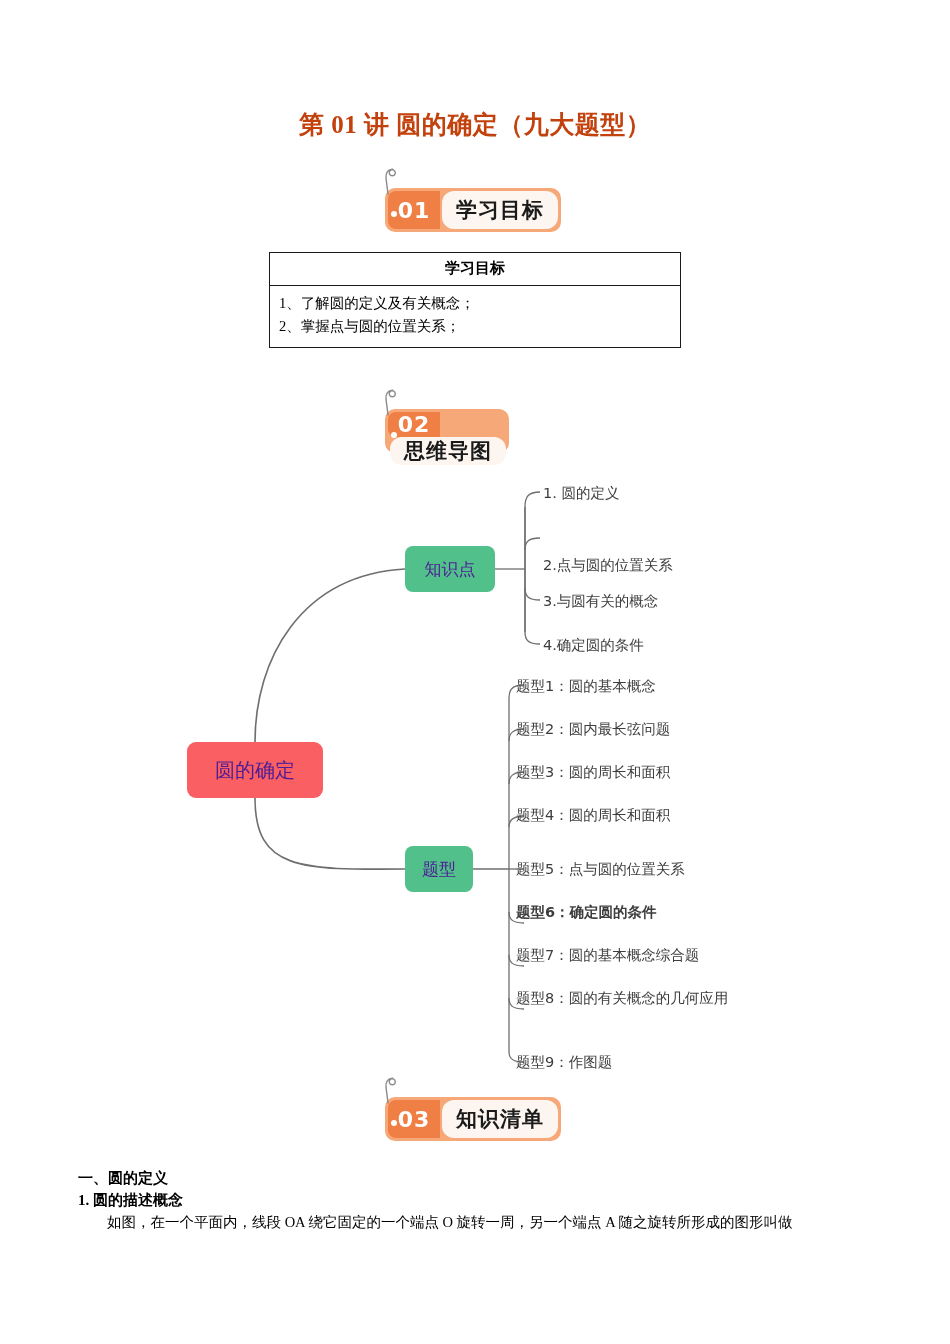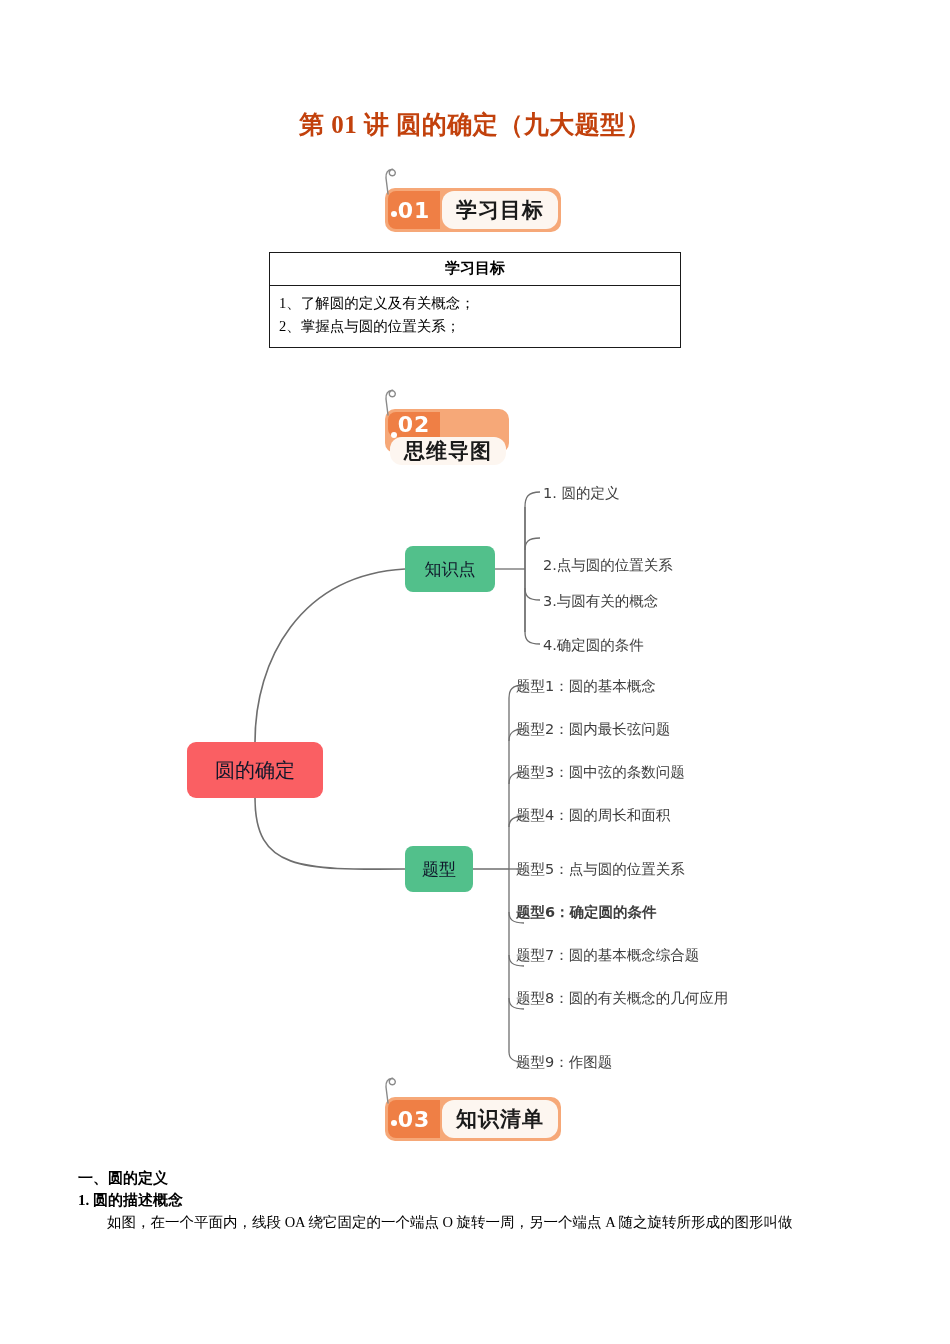--- a/index.html
+++ b/index.html
@@ -135,21 +135,21 @@
   .mm-svg {
     position: absolute;
     left: 0;
     top: 0;
   }
   .mm-node {
     position: absolute;
     display: flex;
     align-items: center;
     justify-content: center;
-    color: #0f172a;
+    color: #4c1d95;
     font-family: "DejaVu Sans", "Liberation Sans", sans-serif;
     border-radius: 7px;
     box-sizing: border-box;
   }
   .mm-node.root {
     background: #fa5f63;
     font-size: 20px;
     left: 187px;
     top: 272px;
     width: 136px;
@@ -268,21 +268,21 @@
     <div class="mm-node branch" id="node-knowledge" style="left:405px; top:76px; width:90px; height:46px;">知识点</div>
     <div class="mm-node branch" id="node-problem" style="left:405px; top:376px; width:68px; height:46px;">题型</div>
 
     <div class="mm-leaf" style="left:543px; top:16px;">1. 圆的定义</div>
     <div class="mm-leaf" style="left:543px; top:62px;margin-top:26px;">2.点与圆的位置关系</div>
     <div class="mm-leaf" style="left:543px; top:124px;">3.与圆有关的概念</div>
     <div class="mm-leaf" style="left:543px; top:168px;">4.确定圆的条件</div>
 
     <div class="mm-leaf" style="left:516px; top:209px;">题型1：圆的基本概念</div>
     <div class="mm-leaf" style="left:516px; top:252px;">题型2：圆内最长弦问题</div>
-    <div class="mm-leaf" style="left:516px; top:295px;">题型3：圆中弦的条数问题</div>
+    <div class="mm-leaf" style="left:516px; top:295px;">题型3：圆的周长和面积</div>
     <div class="mm-leaf" style="left:516px; top:338px;">题型4：圆的周长和面积</div>
     <div class="mm-leaf" style="left:516px; top:392px;">题型5：点与圆的位置关系</div>
     <div class="mm-leaf" style="left:516px; top:435px;font-weight:bold;">题型6：确定圆的条件</div>
     <div class="mm-leaf" style="left:516px; top:478px;">题型7：圆的基本概念综合题</div>
     <div class="mm-leaf" style="left:516px; top:521px;">题型8：圆的有关概念的几何应用</div>
     <div class="mm-leaf" style="left:516px; top:585px;">题型9：作图题</div>
   </div>
 
   <div class="badge" id="badge-03">
     <svg class="hook" viewBox="0 0 30 30">

